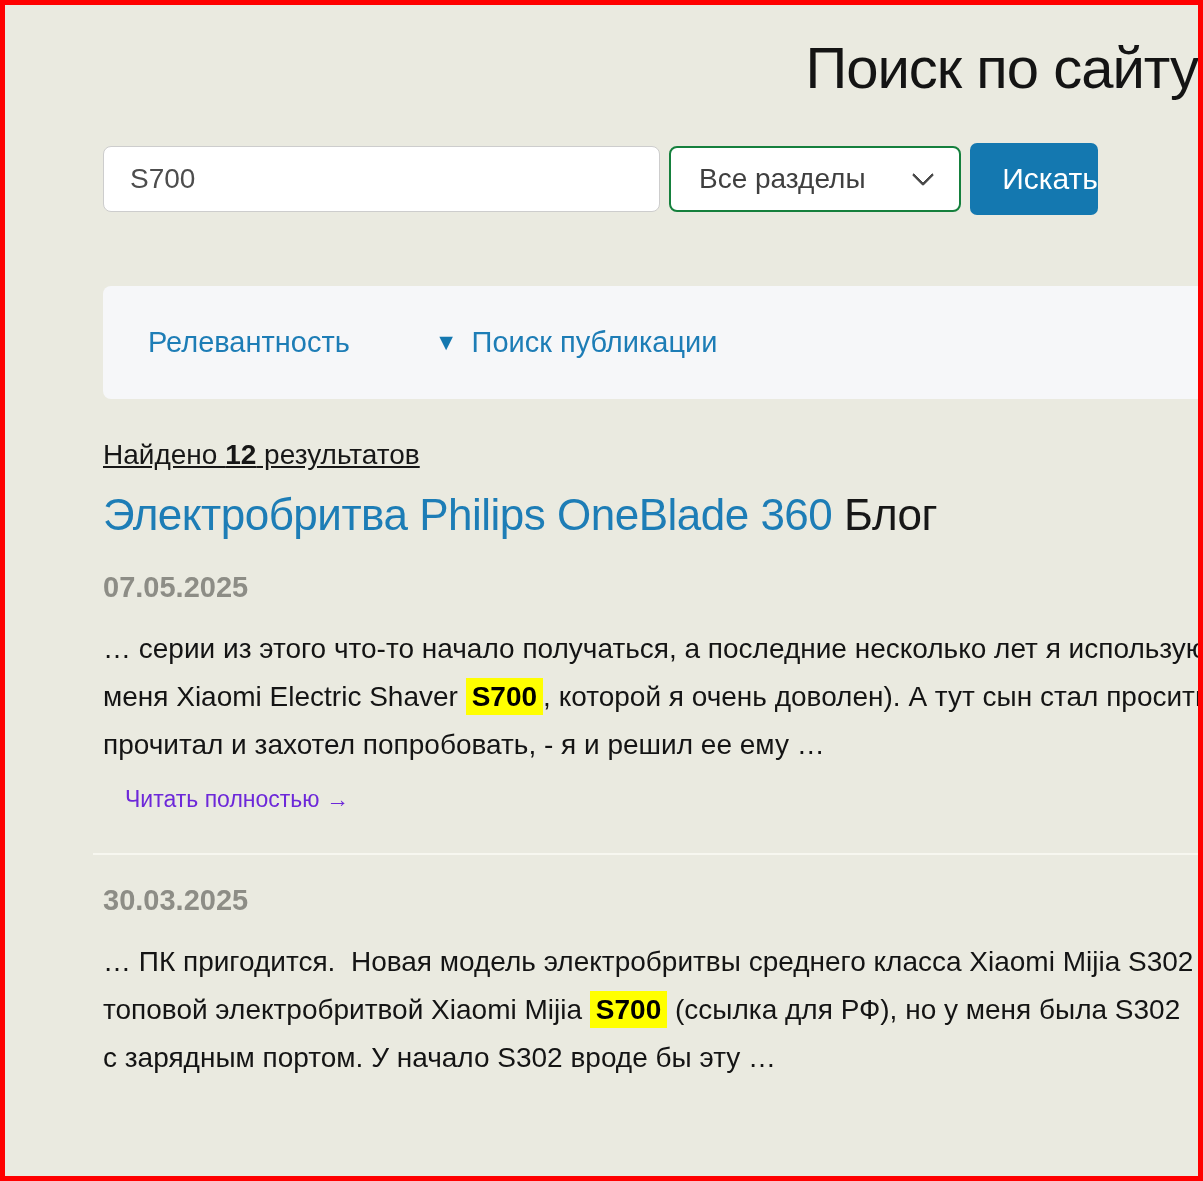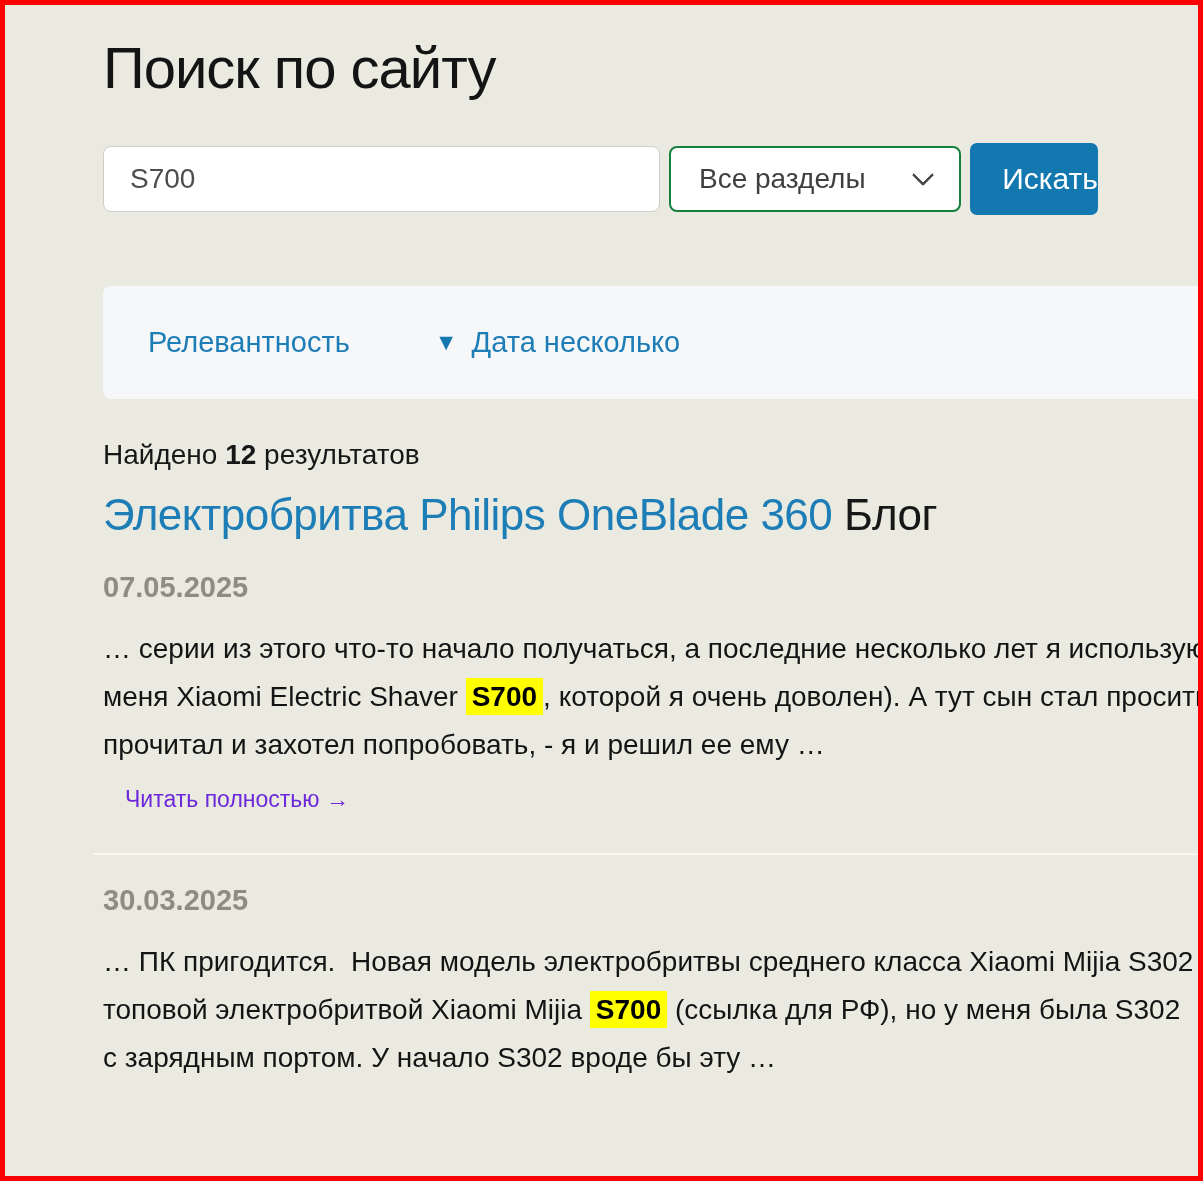--- a/index.html
+++ b/index.html
@@ -13,20 +13,21 @@
   }
   .page { padding: 28px 0 0 98px; }
 
   h1.page-title {
     font-size: 58px;
     font-weight: 400;
     letter-spacing: -1px;
     color: #141414;
     line-height: 1.2;
     margin-bottom: 40px;
+    text-align: right;
   }
 
   .search-row { display: flex; align-items: center; gap: 9px; }
   .search-input {
     width: 557px; height: 66px;
     border: 1px solid #cdcdcd;
     border-radius: 8px;
     background: #ffffff;
     padding: 0 26px;
     font-size: 28px;
@@ -76,21 +77,21 @@
     display: flex;
     align-items: center;
     padding-left: 45px;
     gap: 85px;
     font-size: 29px;
   }
   .sort-link { color: #1d7db6; cursor: pointer; }
   .date-sort { display: flex; align-items: center; gap: 14px; color: #1d7db6; cursor: pointer; }
   .tri { color: #1478b0; font-size: 23px; line-height: 1; }
 
-  .found { margin-top: 38px; font-size: 28px; line-height: 36px; color: #171717; }
+  .found { margin-top: 38px; font-size: 28px; line-height: 36px; color: #171717; text-decoration: underline; }
   .found b { font-weight: 700; }
 
   .result-title {
     margin-top: 14px;
     font-size: 44px;
     font-weight: 400;
     line-height: 55px;
     white-space: nowrap;
     letter-spacing: -0.5px;
   }
@@ -131,21 +132,21 @@
       <span>Все разделы</span>
       <span class="chevron"></span>
     </div>
     <button class="search-button">Искать</button>
   </div>
 
   <div class="sort-bar">
     <span class="sort-link">Релевантность</span>
     <span class="date-sort">
       <span class="tri">▼</span>
-      <span>Дата несколько</span>
+      <span>Поиск публикации</span>
     </span>
   </div>
 
   <div class="found">
     <span>Найдено </span><b>12</b><span> результатов</span>
   </div>
 
   <article class="result result-1">
     <div class="result-title">
       <a class="title-link">Электробритва Philips OneBlade 360</a><span class="category"> Блог</span>

